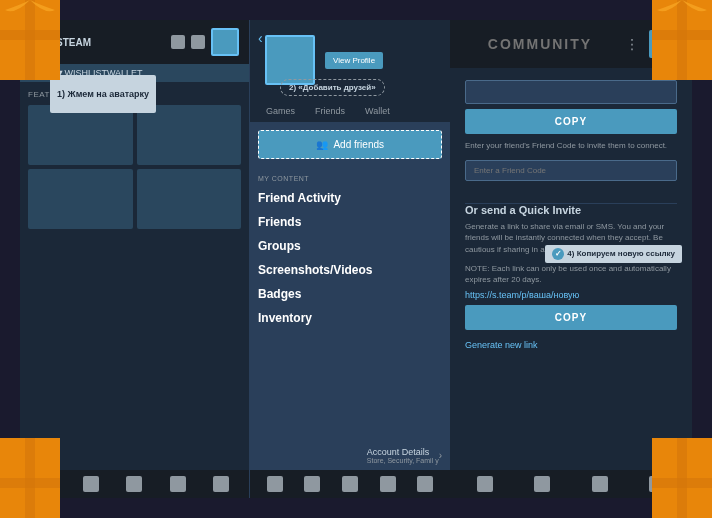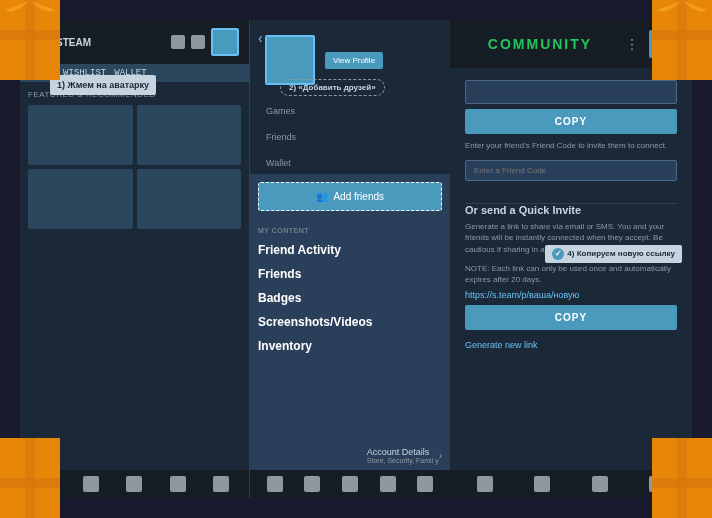--- a/index.html
+++ b/index.html
@@ -105,38 +105,36 @@
       width: 28px; height: 28px;
       background: #4a9abe;
       border-radius: 2px;
       border: 2px solid #67c1f5;
     }
 
     .steam-menu-bar {
       background: #2a475e;
       padding: 4px 8px;
       display: flex;
-      gap: 8px;
       font-size: 9px;
       color: #c7d5e0;
-      font-family: Liberation Mono, monospace;
     }
 
     .steam-menu-item {
       cursor: pointer;
       display: flex;
       align-items: center;
       gap: 2px;
     }
 
     .tooltip-box {
       background: #c6d4df;
       color: #1b2838;
       font-size: 9px;
-      padding: 5px 7px;
+      padding: 14px 7px;
       border-radius: 2px;
       position: absolute;
       top: 55px;
       left: 30px;
       white-space: nowrap;
       z-index: 20;
       font-weight: bold;
     }
 
     .left-content {
@@ -239,21 +237,20 @@
       border-radius: 10px;
       white-space: nowrap;
       z-index: 10;
     }
 
     .profile-tabs {
       background: #1b2838;
       display: flex;
       padding: 0 8px;
       gap: 4px;
-      flex-direction: column;
     }
 
     .profile-tab {
       color: #8f98a0;
       font-size: 9px;
       padding: 6px 8px;
       cursor: pointer;
     }
 
     .add-friends-btn {
@@ -341,21 +338,21 @@
     .community-header {
       background: #171d25;
       padding: 10px 15px;
       display: flex;
       align-items: center;
       justify-content: flex-end;
       gap: 10px;
     }
 
     .community-title {
-      color: #22c55e;
+      color: #737373;
       font-size: 14px;
       letter-spacing: 2px;
       font-weight: bold;
       margin-right: auto;
       margin-left: auto;
     }
 
     .community-menu-icon {
       color: #8f98a0;
       font-size: 14px;
@@ -624,22 +621,23 @@
 
     <div class="add-friends-btn">
       <span>👥</span>
       <span>Add friends</span>
     </div>
 
     <div class="my-content-section">
       <div class="my-content-label">MY CONTENT</div>
       <div class="content-item bold">Friend Activity</div>
       <div class="content-item bold">Friends</div>
+      <div class="content-item bold">Groups</div>
+      <div class="content-item bold">Screenshots/Videos</div>
       <div class="content-item bold">Badges</div>
-      <div class="content-item bold">Screenshots/Videos</div>
       <div class="content-item bold">Inventory</div>
     </div>
 
     <div class="account-details">
       <div>
         <div class="account-details-text">Account Details</div>
         <div class="account-details-sub">Store, Security, Famil y</div>
       </div>
       <span style="color:#8f98a0; font-size:10px;">›</span>
     </div>

